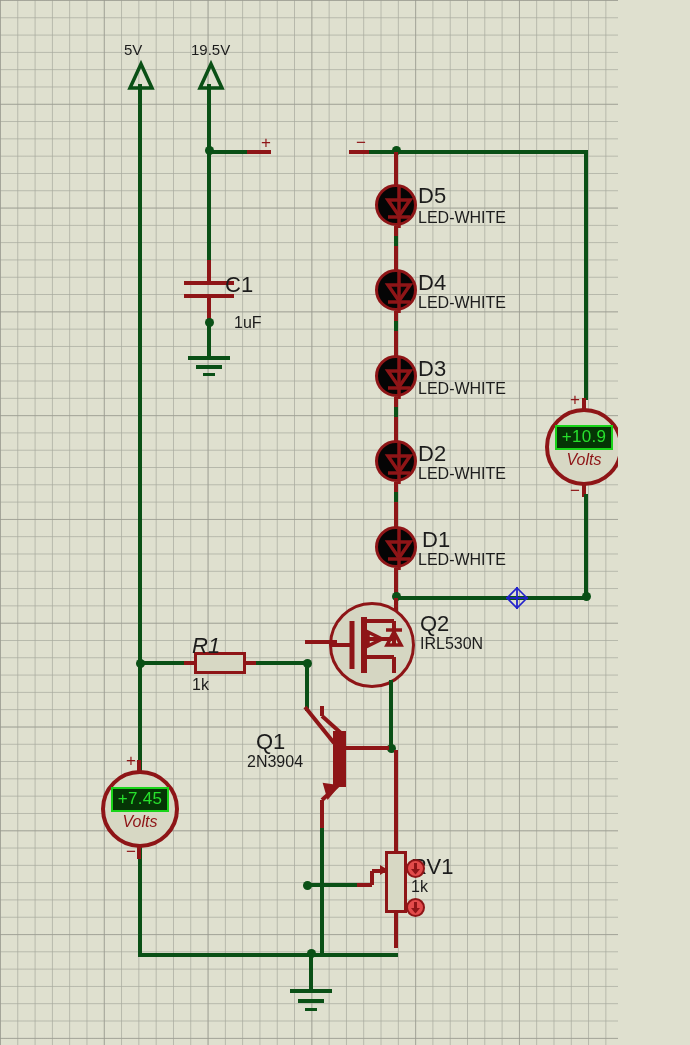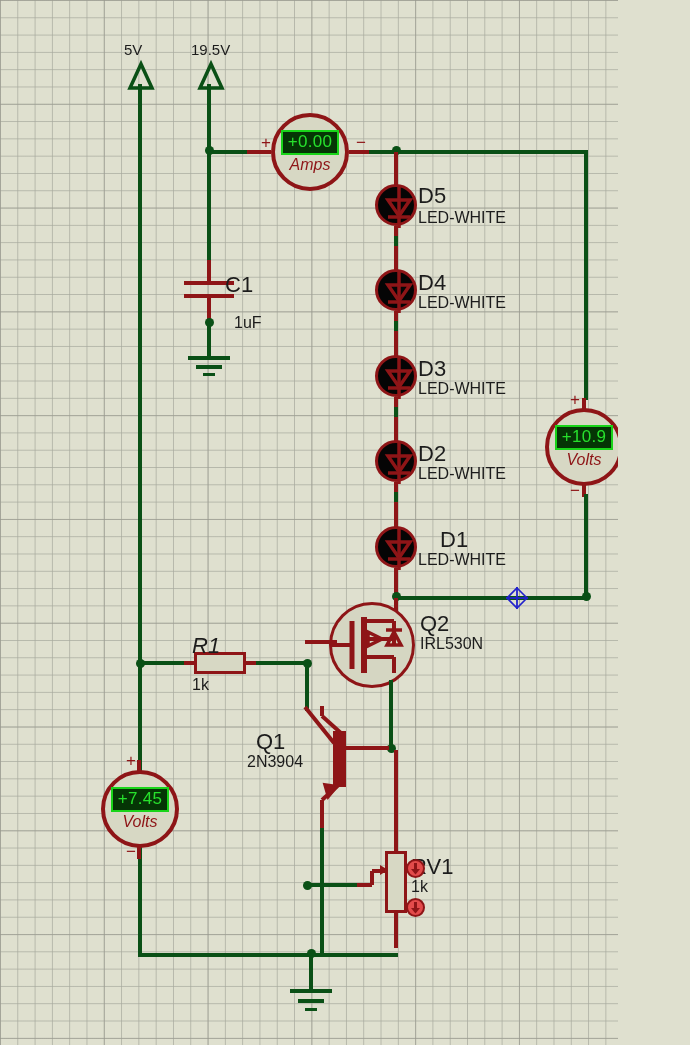--- a/index.html
+++ b/index.html
@@ -74,24 +74,20 @@
   <svg style="position:absolute;left:198px;top:62px;" width="26" height="32">
     <polygon points="13,2 24,26 2,26" fill="none" stroke="#0a5016" stroke-width="3.5"></polygon>
   </svg>
   <div class="w" style="left:207px;top:84px;width:4px;height:72px;"></div>
 
   <div class="w" style="left:207px;top:150px;width:62px;height:4px;"></div>
   <div class="dot" style="left:205px;top:146px;"></div>
   <div class="w" style="left:207px;top:150px;width:4px;height:128px;"></div>
 
   <div class="wr" style="left:247px;top:150px;width:24px;height:4px;"></div>
-  <div class="meter" style="left:271px;top:113px;width:78px;height:78px;">
-    <div class="lcd">+0.00</div>
-    <div class="munit">Amps</div>
-  </div>
   <div class="sign" style="left:261px;top:134px;">+</div>
   <div class="sign" style="left:356px;top:134px;">−</div>
   <div class="wr" style="left:349px;top:150px;width:22px;height:4px;"></div>
   <div class="w" style="left:369px;top:150px;width:219px;height:4px;"></div>
   <div class="dot" style="left:392px;top:146px;"></div>
   <div class="w" style="left:584px;top:150px;width:4px;height:250px;"></div>
 
   <div class="wr" style="left:207px;top:260px;width:4px;height:22px;"></div>
   <div class="wr" style="left:184px;top:281px;width:50px;height:4px;"></div>
   <div class="wr" style="left:184px;top:294px;width:50px;height:4px;"></div>
@@ -159,21 +155,21 @@
   <div class="w" style="left:394px;top:492px;width:4px;height:10px;"></div>
   <div class="wr" style="left:394px;top:502px;width:4px;height:25px;"></div>
 
   <div class="led" style="left:375px;top:526px;">
     <svg width="48" height="48">
       <line x1="24" y1="2" x2="24" y2="44" stroke="#8e1517" stroke-width="3.5"></line>
       <polygon points="13,16 35,16 24,32" fill="none" stroke="#8e1517" stroke-width="3.5"></polygon>
       <line x1="13" y1="33" x2="35" y2="33" stroke="#8e1517" stroke-width="3.5"></line>
     </svg>
   </div>
-  <div class="lbl ref" style="left:440px;top:527px;">D1</div>
+  <div class="lbl ref" style="left:422px;top:527px;">D1</div>
   <div class="lbl val" style="left:418px;top:551px;">LED-WHITE</div>
   <div class="wr" style="left:394px;top:568px;width:4px;height:28px;"></div>
 
   <div class="sign" style="left:570px;top:391px;">+</div>
   <div class="wr" style="left:582px;top:398px;width:4px;height:14px;"></div>
   <div class="meter" style="left:545px;top:408px;width:78px;height:78px;">
     <div class="lcd">+10.9</div>
     <div class="munit">Volts</div>
   </div>
   <div class="wr" style="left:582px;top:483px;width:4px;height:14px;"></div>

